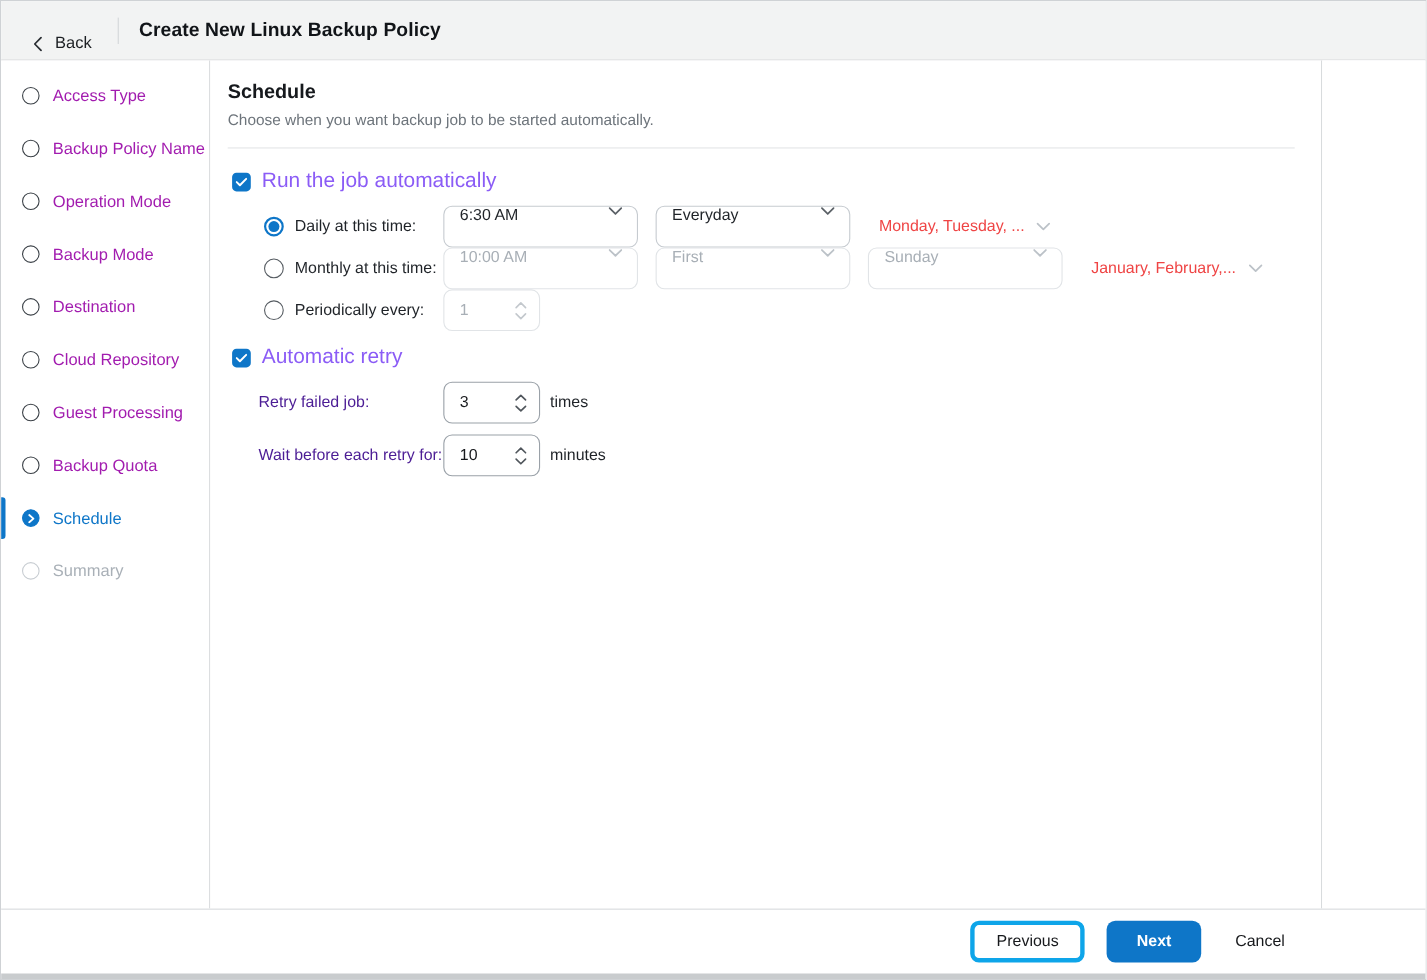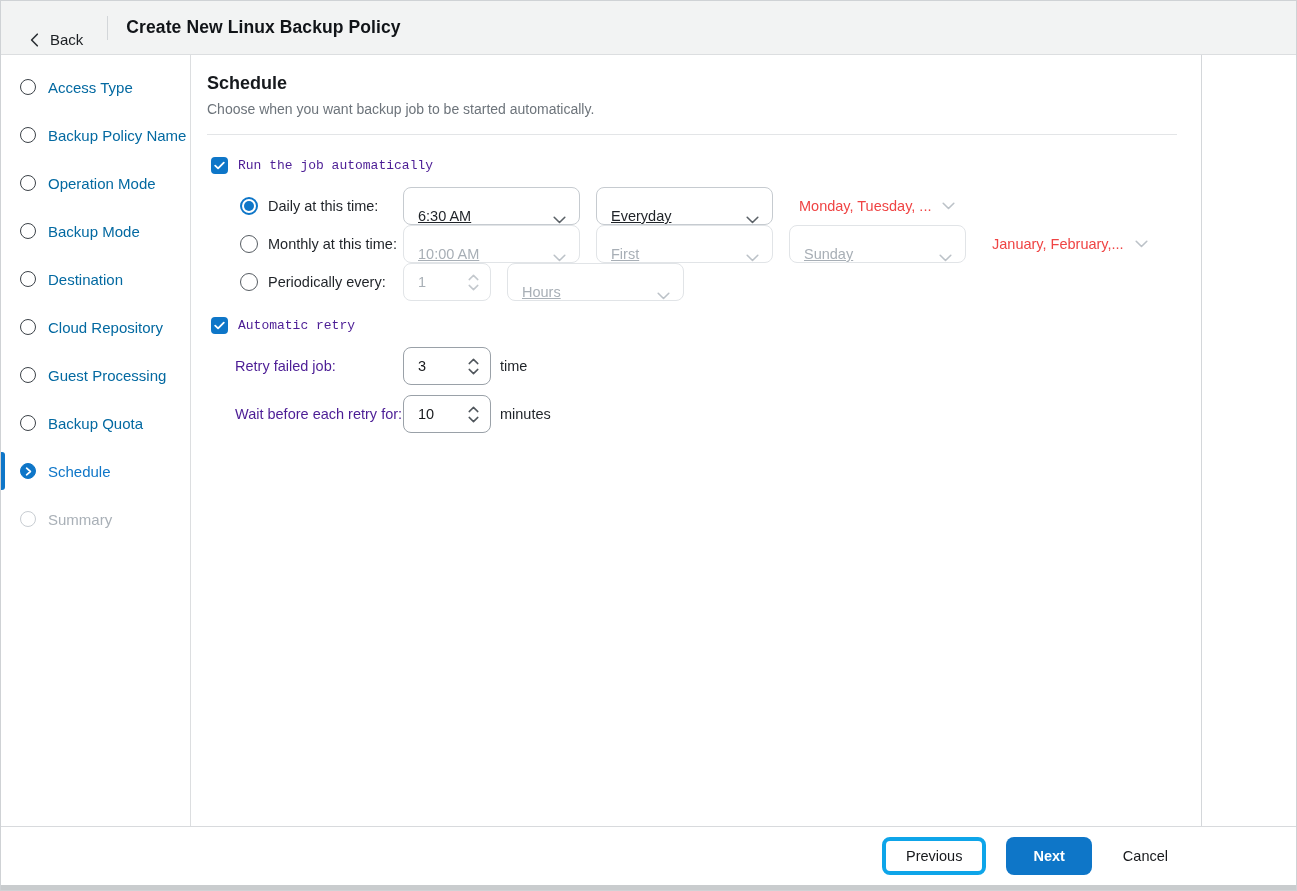--- a/index.html
+++ b/index.html
@@ -49,21 +49,21 @@
   .sidebar {
     flex: 0 0 190px; width: 190px;
     border-right: 1px solid #dcdee0;
     padding-top: 8px;
   }
   .nav-item {
     position: relative;
     height: 48px;
     display: flex; align-items: center; gap: 12px;
     padding-left: 19px;
-    font-size: 15px; color: #0369a1;
+    font-size: 15px; color: #a21caf;
     cursor: pointer;
   }
   .nav-circle {
     width: 16px; height: 16px; flex: 0 0 auto;
     border: 1.5px solid #3c4248; border-radius: 50%;
     display: flex; align-items: center; justify-content: center;
     background: #fff;
   }
   .nav-item.active { color: #0e76c8; }
   .nav-item.active .nav-circle { background: #0e76c8; border-color: #0e76c8; }
@@ -83,21 +83,21 @@
   .gutter { flex: 1 1 auto; background: #fff; }
 
   .section-header { padding-top: 18px; }
   .section-title { font-size: 18px; font-weight: 700; color: #16191d; }
   .section-subtitle { font-size: 14px; color: #6d747b; margin-top: 7px; }
   .rule { border-bottom: 1px solid #e3e5e7; margin-top: 17px; }
 
   .form { padding-top: 20px; }
 
   .check-row { display: flex; align-items: center; gap: 10px; margin-left: 4px; height: 20px; }
-  .check-row label { font-size: 13px; color: #4c1d95; cursor: pointer; font-family: Liberation Mono, monospace; }
+  .check-row label { font-size: 19px; color: #8b5cf6; cursor: pointer; }
   .checkbox {
     width: 17px; height: 17px; flex: 0 0 auto;
     border-radius: 4px; background: #0e76c8;
     display: flex; align-items: center; justify-content: center;
     cursor: pointer;
   }
 
   .schedule-rows { margin-top: 12px; display: flex; flex-direction: column; }
   .opt-row { display: flex; align-items: center; margin-left: 33px; min-height: 38px; }
   .opt-head { width: 163px; flex: 0 0 auto; display: flex; align-items: center; gap: 10px; }
@@ -112,23 +112,23 @@
   .radio.checked::after {
     content: ""; position: absolute; inset: 2px;
     border-radius: 50%; background: #0e76c8;
   }
 
   .controls { display: flex; align-items: center; gap: 16px; }
 
   .select {
     width: 177px; height: 38px;
     border: 1px solid #c6cbd0; border-radius: 8px; background: #fff;
-    display: flex; align-items: flex-end; justify-content: space-between;
+    display: flex; align-items: flex-start; justify-content: space-between;
     padding: 0 13px 0 14px;
-    font-size: 14.5px; color: #1f2328; cursor: pointer; text-decoration: underline;
+    font-size: 14.5px; color: #1f2328; cursor: pointer;
   }
   .select.disabled { border-color: #e1e4e7; color: #a8afb6; cursor: default; }
   .select svg .stroke { stroke: #5b6167; }
   .select.disabled svg .stroke { stroke: #bcc2c8; }
 
   .ghost-select {
     display: flex; align-items: center; gap: 11px;
     padding-left: 10px; font-size: 14.5px; color: #ef4444; cursor: default;
   }
 
@@ -326,26 +326,20 @@
                 <span>1</span>
                 <span class="spin-arrows">
                   <svg width="11" height="7" viewBox="0 0 11 7">
                       <path class="stroke" d="M1.2 5.6 L5.5 1.4 L9.8 5.6" fill="none" stroke-width="1.5" stroke-linecap="round" stroke-linejoin="round"></path>
                     </svg>
                   <svg width="11" height="7" viewBox="0 0 11 7">
                       <path class="stroke" d="M1.2 1.4 L5.5 5.6 L9.8 1.4" fill="none" stroke-width="1.5" stroke-linecap="round" stroke-linejoin="round"></path>
                     </svg>
                 </span>
               </div>
-              <div class="select disabled">
-                <span>Hours</span>
-                <svg width="13" height="8" viewBox="0 0 13 8">
-                    <path class="stroke" d="M1.2 1.3 L6.5 6.5 L11.8 1.3" fill="none" stroke-width="1.6" stroke-linecap="round" stroke-linejoin="round"></path>
-                  </svg>
-              </div>
             </div>
           </div>
         </div>
 
         <div class="check-row" style="margin-top:14px;">
           <span class="checkbox">
             <svg width="11" height="9" viewBox="0 0 11 9">
                 <path d="M1.2 4.6 L4.1 7.4 L9.8 1.6" fill="none" stroke="#ffffff" stroke-width="1.8" stroke-linecap="round" stroke-linejoin="round"></path>
               </svg>
           </span>
@@ -359,21 +353,21 @@
               <span>3</span>
               <span class="spin-arrows">
                 <svg width="11" height="7" viewBox="0 0 11 7">
                     <path class="stroke" d="M1.2 5.6 L5.5 1.4 L9.8 5.6" fill="none" stroke-width="1.5" stroke-linecap="round" stroke-linejoin="round"></path>
                   </svg>
                 <svg width="11" height="7" viewBox="0 0 11 7">
                     <path class="stroke" d="M1.2 1.4 L5.5 5.6 L9.8 1.4" fill="none" stroke-width="1.5" stroke-linecap="round" stroke-linejoin="round"></path>
                   </svg>
               </span>
             </div>
-            <span class="suffix">time</span>
+            <span class="suffix">times</span>
           </div>
 
           <div class="retry-row">
             <span class="retry-label">Wait before each retry for:</span>
             <div class="spinner">
               <span>10</span>
               <span class="spin-arrows">
                 <svg width="11" height="7" viewBox="0 0 11 7">
                     <path class="stroke" d="M1.2 5.6 L5.5 1.4 L9.8 5.6" fill="none" stroke-width="1.5" stroke-linecap="round" stroke-linejoin="round"></path>
                   </svg>

